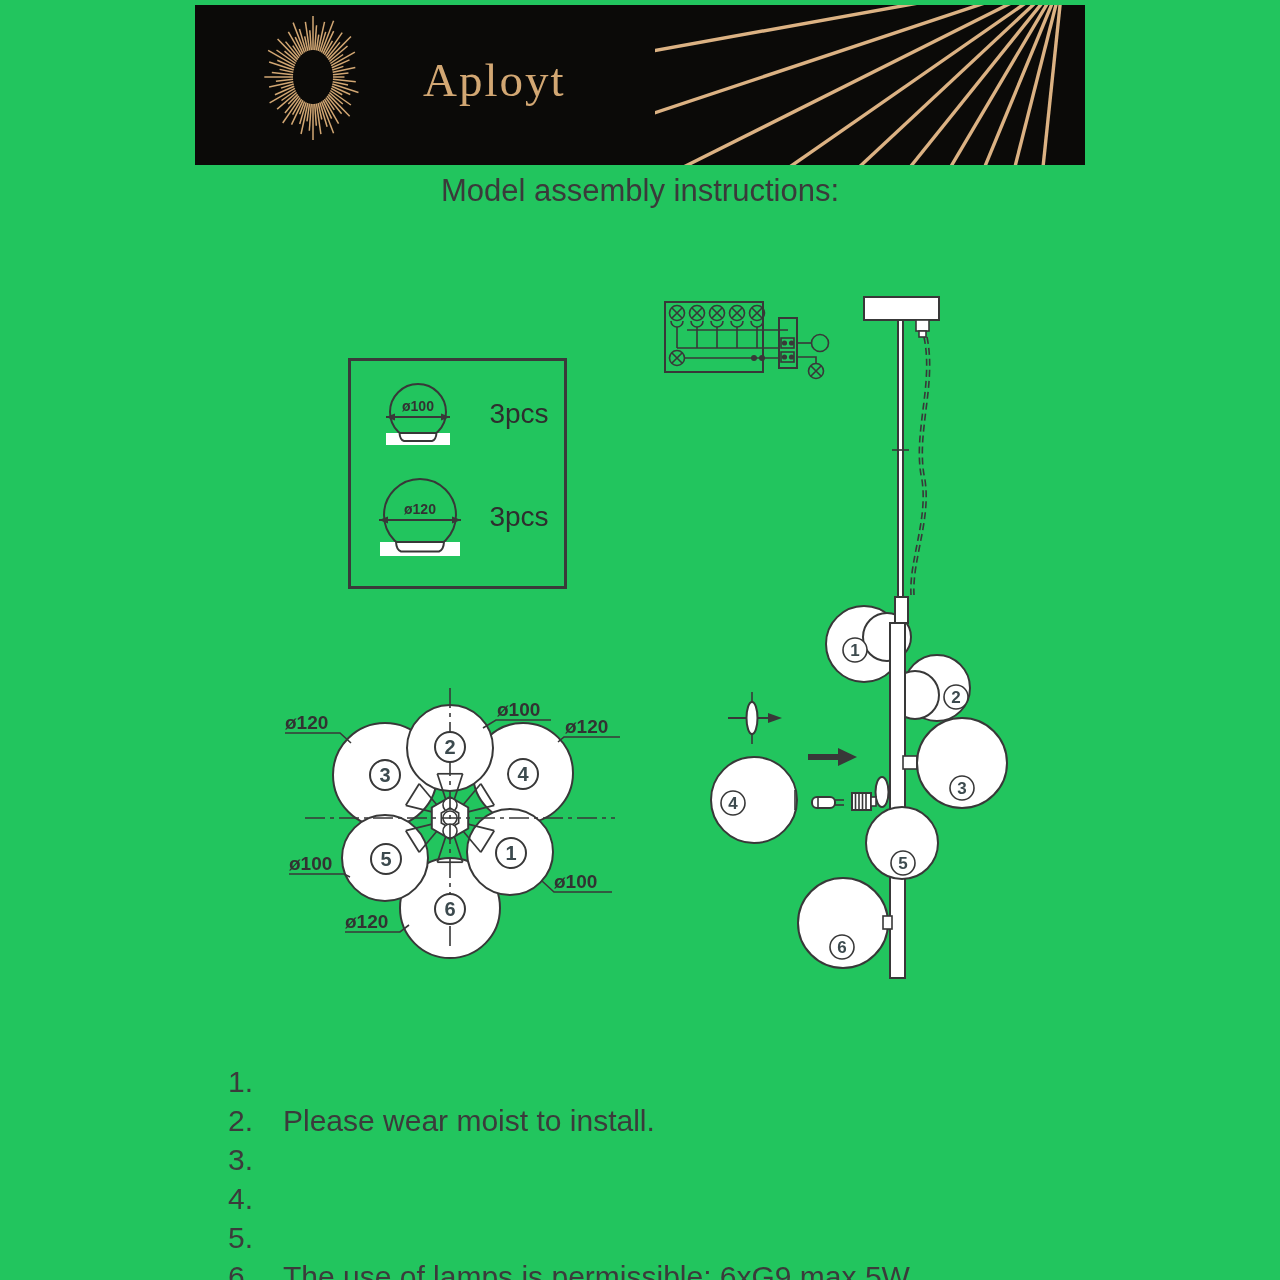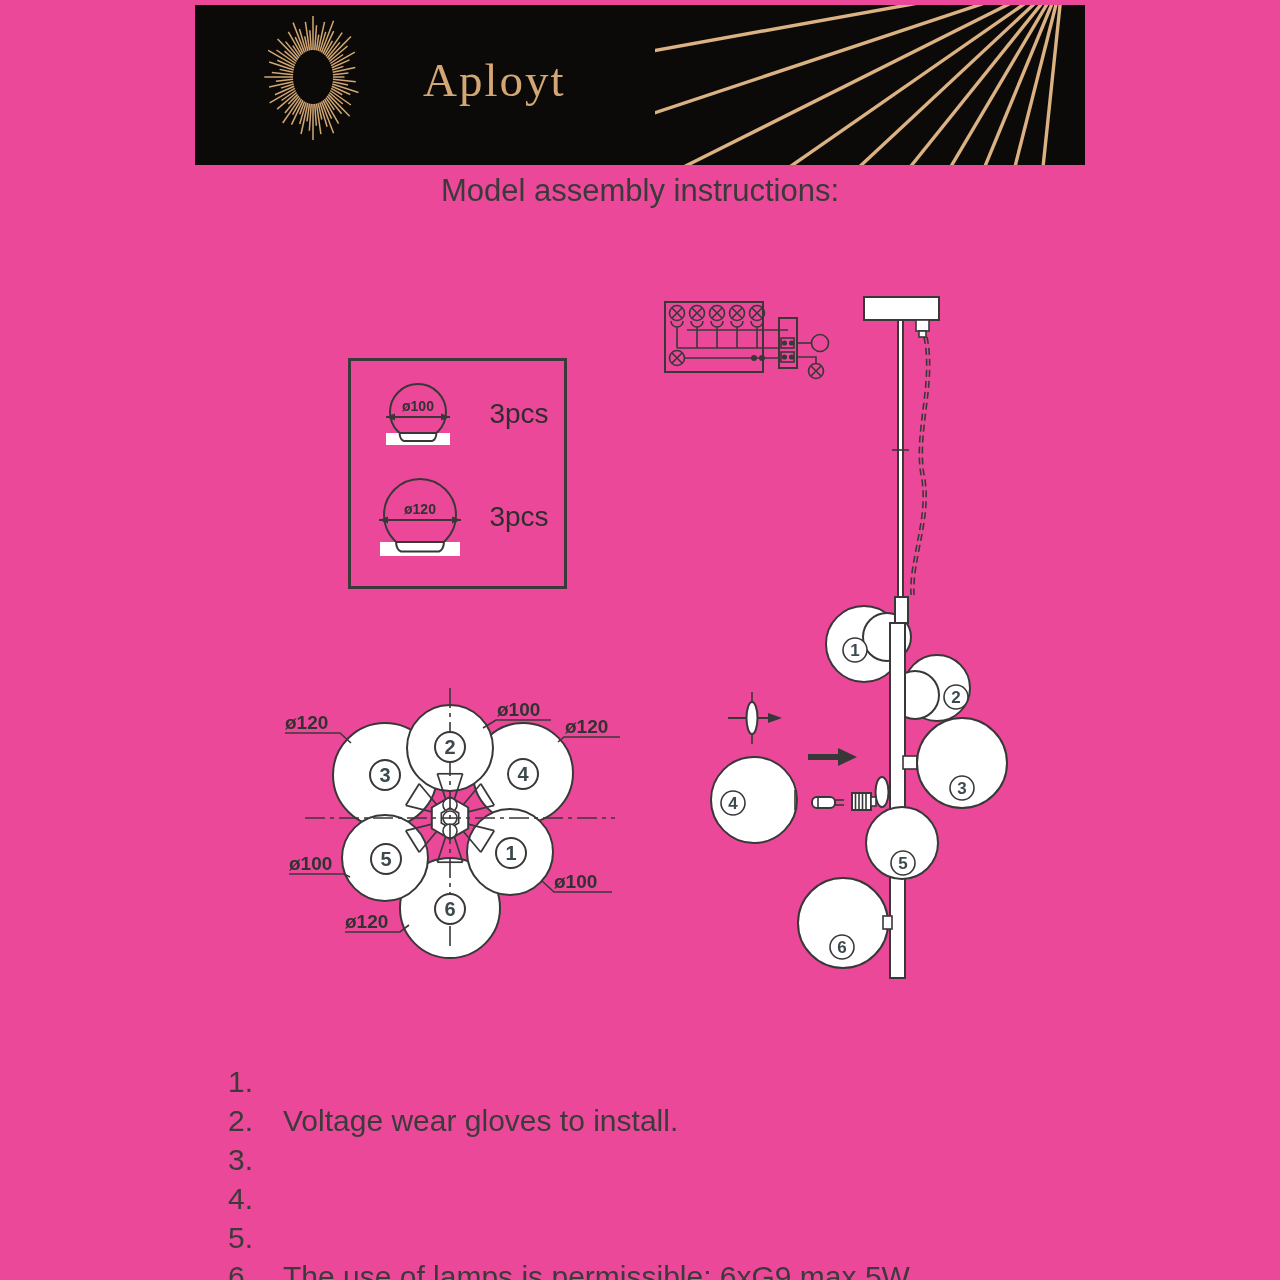--- a/index.html
+++ b/index.html
@@ -1,16 +1,16 @@
 <!DOCTYPE html>
 <html><head>
 <meta charset="utf-8">
 <style>
   html,body{margin:0;padding:0;background:#e8e8e8;}
-  .page{position:relative;width:1280px;height:1280px;background:#ec4899;
+  .page{position:relative;width:1280px;height:1280px;background:#22c55e;
         outline:2px solid #d9d9d9;overflow:hidden;
         font-family:"Liberation Sans",sans-serif;color:#3c3c3c;}
   .abs{position:absolute;}
   
   .banner{left:195px;top:5px;width:890px;height:160px;background:#0b0a08;overflow:hidden;}
   .brand-text{position:absolute;left:228px;top:48px;font-size:47px;letter-spacing:2px;
               color:#d2a773;font-family:"Liberation Serif",serif;font-weight:400;}
   
   .titleblock{left:340px;top:172px;width:600px;text-align:center;
               font-size:31px;line-height:37px;color:#3a3a3a;}
@@ -398,21 +398,21 @@
       <text class="numtxt" x="180" y="236" text-anchor="middle">6</text>
     </g>
   </svg>
 
   <div class="abs instructions">
     <div class="instr-row">
         <span class="instr-num">1.</span>
       </div>
     <div class="instr-row">
         <span class="instr-num">2.</span>
-        <span>Voltage wear gloves to install.</span>
+        <span>Please wear moist to install.</span>
       </div>
     <div class="instr-row">
         <span class="instr-num">3.</span>
       </div>
     <div class="instr-row">
         <span class="instr-num">4.</span>
       </div>
     <div class="instr-row">
         <span class="instr-num">5.</span>
       </div>

